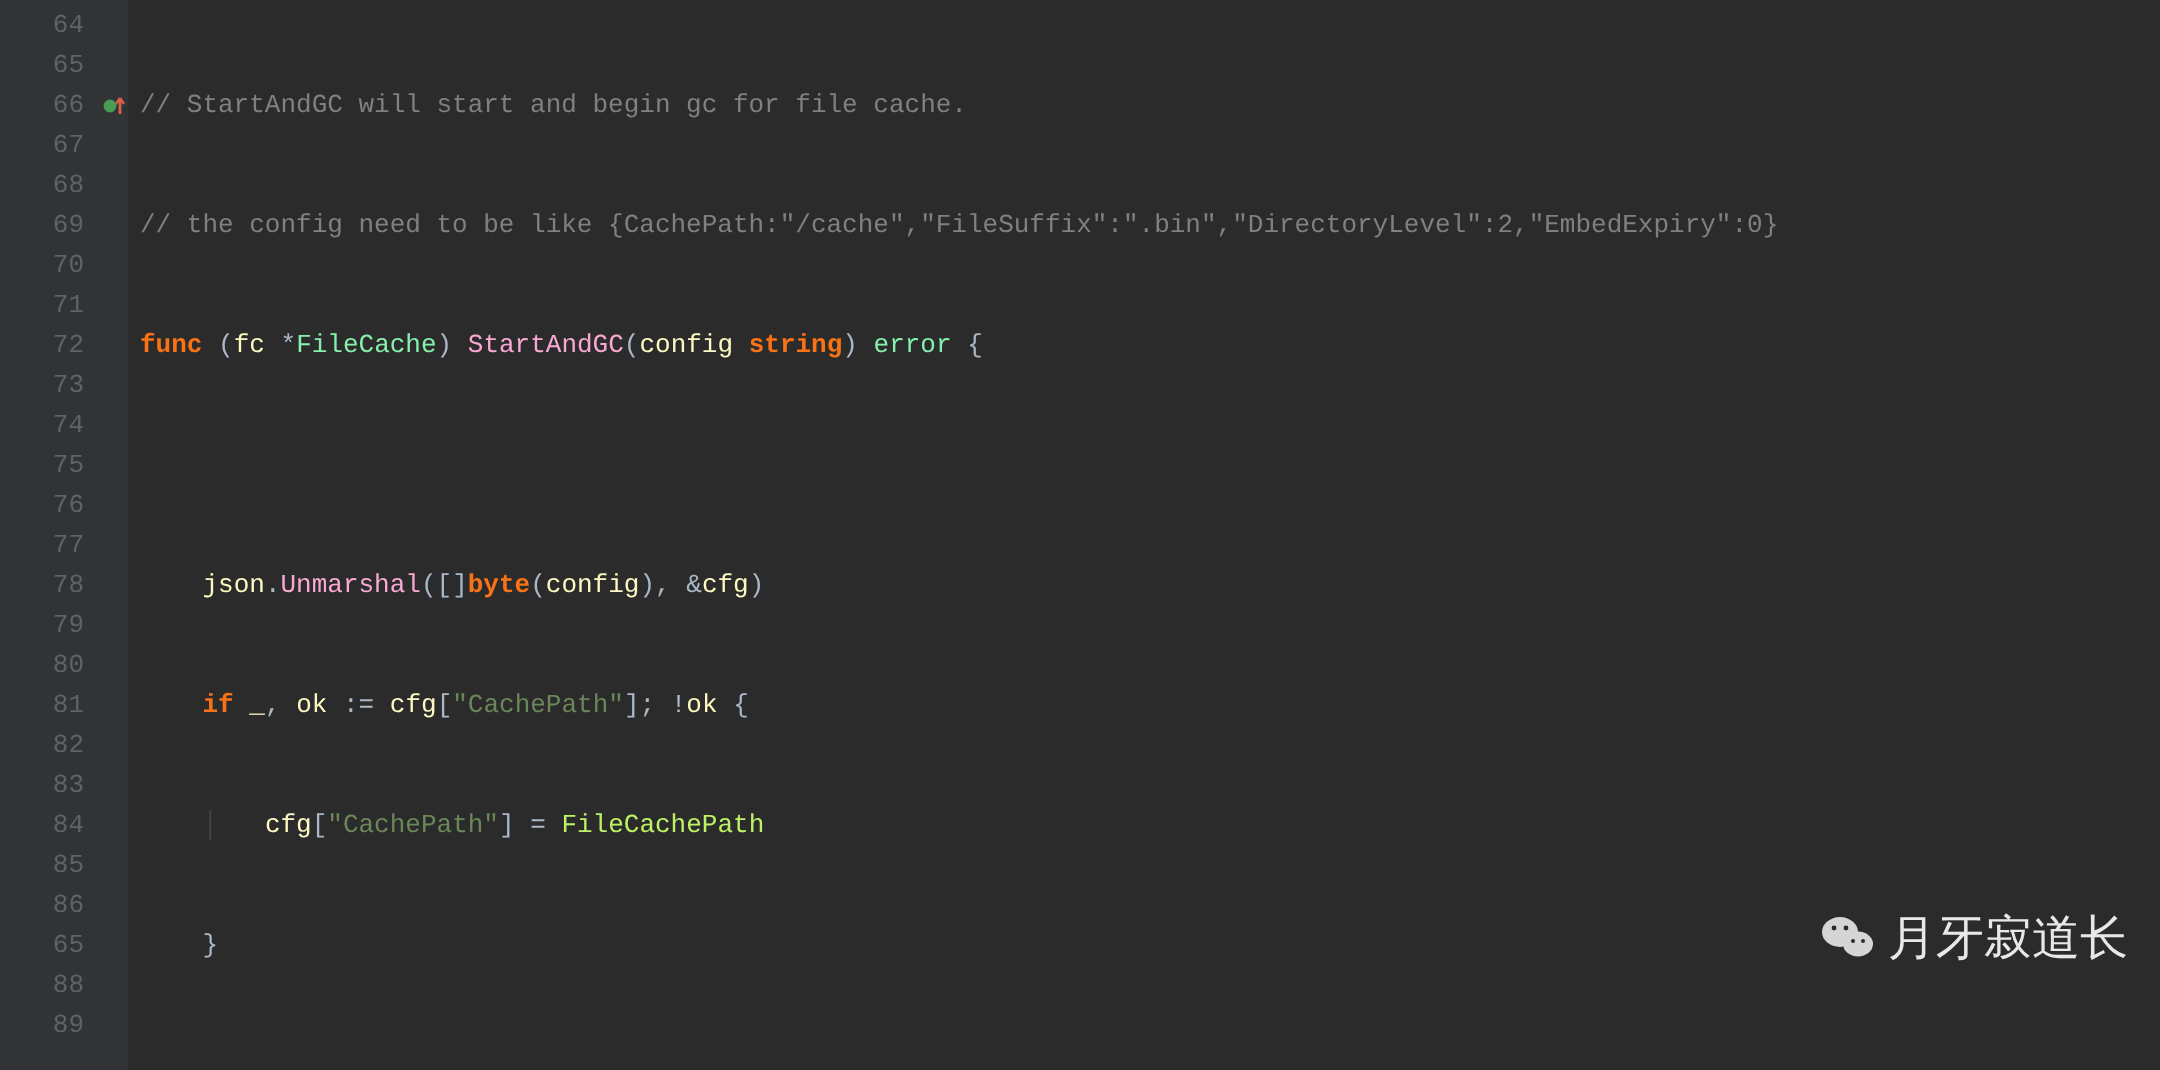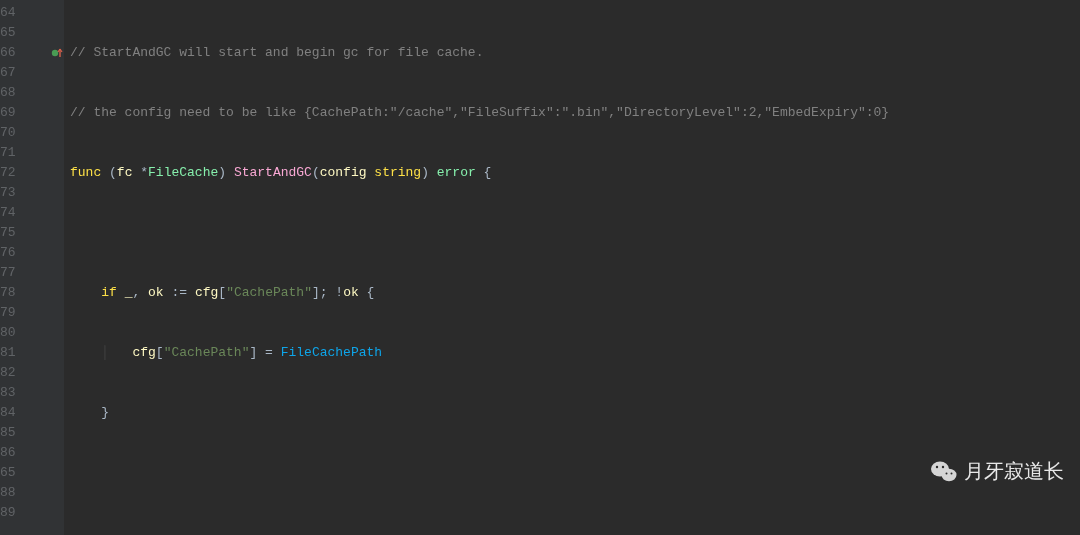--- a/index.html
+++ b/index.html
@@ -1,33 +1,33 @@
 <!DOCTYPE html>
 <html><head>
 <meta charset="utf-8">
 <style>
   html,body{margin:0;padding:0;background:#2b2b2b;font-family:Consolas,'Courier New',monospace;font-size:13px;color:#a9b7c6;overflow:hidden}
   .editor{display:flex;width:1080px;height:535px;position:relative}
-  .gutter{background:#313335;color:#606366;text-align:left;padding:3px 8px 0 0;user-select:none;flex:0 0 50px;box-sizing:border-box;line-height:20px}
+  .gutter{background:#313335;color:#606366;text-align:right;padding:3px 8px 0 0;user-select:none;flex:0 0 50px;box-sizing:border-box;line-height:20px}
   .gutter .ln{height:20px}
   .marks{flex:0 0 14px;background:#313335;padding-top:3px}
   .marks .mk{height:20px;display:flex;align-items:center;justify-content:center}
   .marks svg{display:block}
   .code{flex:1;padding:3px 3px 0 6px;line-height:20px;white-space:pre}
   .code .row{height:20px}
   .cmt{color:#808080}
-  .kw{color:#fde047;font-weight:normal}
+  .kw{color:#f97316;font-weight:bold}
   .fn{color:#f9a8d4}
   .str{color:#6a8759}
   .id{color:#fef9c3}
   .typ{color:#86efac}
   .op{color:#a9b7c6}
-  .purple{color:#0ea5e9}
+  .purple{color:#bef264}
   .indent{color:#444;display:inline-block}
-  .watermark{position:absolute;right:16px;bottom:50px;display:flex;align-items:center;gap:6px;color:#e8e8e8;font-family:Liberation Mono, monospace;font-size:20px;font-weight:500}
+  .watermark{position:absolute;right:16px;bottom:50px;display:flex;align-items:center;gap:6px;color:#e8e8e8;font-family:Liberation Mono, monospace;font-size:24px;font-weight:500}
   .watermark svg{opacity:.9}
 </style>
 </head>
 <body>
 
 <div class="editor">
 
   <div class="gutter">
     <div class="ln">64</div>
     <div class="ln">65</div>
@@ -90,20 +90,21 @@
       <div class="mk"></div>
       <div class="mk"></div>
       <div class="mk"></div>
   </div>
 
   <div class="code">
     <div class="row"><span class="cmt">// StartAndGC will start and begin gc for file cache.</span></div>
     <div class="row"><span class="cmt">// the config need to be like {CachePath:"/cache","FileSuffix":".bin","DirectoryLevel":2,"EmbedExpiry":0}</span></div>
     <div class="row"><span class="kw">func</span> (<span class="id">fc</span> <span class="op">*</span><span class="typ">FileCache</span>) <span class="fn">StartAndGC</span>(<span class="id">config</span> <span class="kw">string</span>) <span class="typ">error</span> {</div>
     <div class="row"></div>
+    <div class="row">    <span class="id">json</span>.<span class="fn">Unmarshal</span>([]<span class="kw">byte</span>(<span class="id">config</span>), <span class="op">&amp;</span><span class="id">cfg</span>)</div>
     <div class="row">    <span class="kw">if</span> <span class="id">_</span>, <span class="id">ok</span> <span class="op">:=</span> <span class="id">cfg</span>[<span class="str">"CachePath"</span>]; <span class="op">!</span><span class="id">ok</span> {</div>
     <div class="row">    <span class="indent">│   </span><span class="id">cfg</span>[<span class="str">"CachePath"</span>] = <span class="purple">FileCachePath</span></div>
     <div class="row">    }</div>
     
     
     
     
     
     
     

